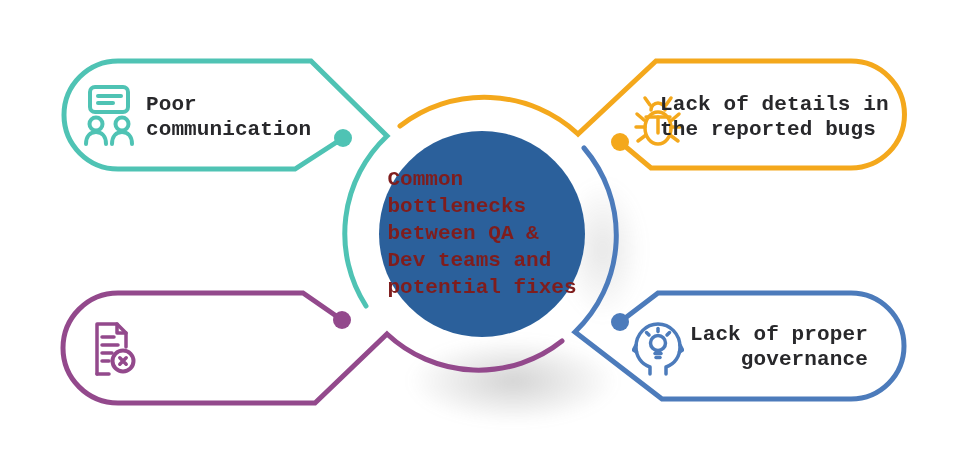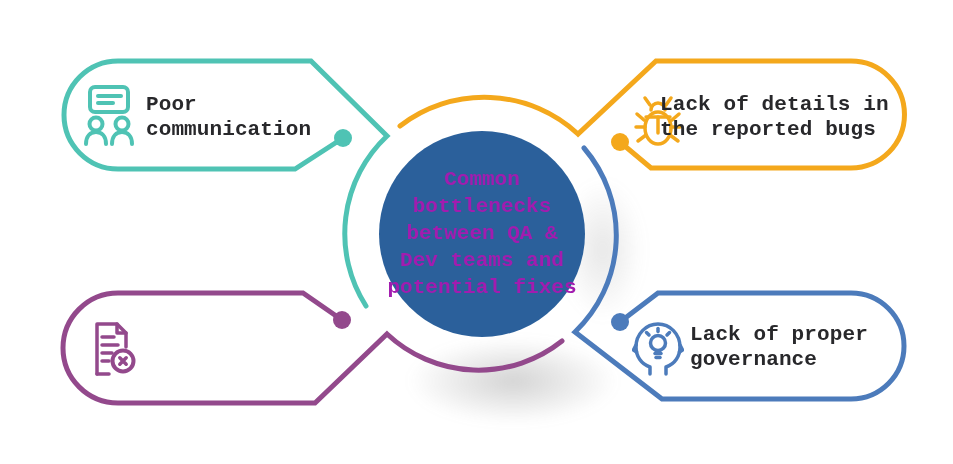--- a/index.html
+++ b/index.html
@@ -29,23 +29,23 @@
   .node-label{
     position:absolute;
     font-size:21px;font-weight:700;line-height:25px;
     color:#28282b;white-space:pre-line;
     letter-spacing:0.1px;
   }
   .center-label{
     position:absolute;
     left:377px;top:163px;width:210px;height:140px;
     display:flex;align-items:center;justify-content:center;
-    text-align:center;
+    text-align:left;
     font-size:21px;font-weight:700;line-height:27px;
-    color:#a21caf;white-space:pre-line;
+    color:#7f1d1d;white-space:pre-line;
   }
   .icon{position:absolute;}
 </style>
 </head>
 <body>
 
 <div class="canvas">
 
   <div class="soft-shadow shadow-bottom"></div>
   <div class="soft-shadow shadow-right"></div>
@@ -120,21 +120,21 @@
       <path d="M4,27 l-2.5,5 3,2"></path>
       <path d="M48,27 l2.5,5 -3,2"></path>
       <circle cx="26" cy="25" r="7.5"></circle>
       <path d="M23,35.5 h6"></path>
       <path d="M24,39.5 h4"></path>
       <path d="M26,13.5 v-3"></path>
       <path d="M17,17 l-2.5,-2.5"></path>
       <path d="M35,17 l2.5,-2.5"></path>
     </g>
   </svg>
-  <div class="node-label" style="left:690px;top:322px;">Lack of proper
+  <div class="node-label" style="left:690px;top:322px;text-align:right;">Lack of proper
 governance</div>
 
   <div class="center-label">Common
 bottlenecks
 between QA &amp;
 Dev teams and
 potential fixes</div>
 
 </div>
 

